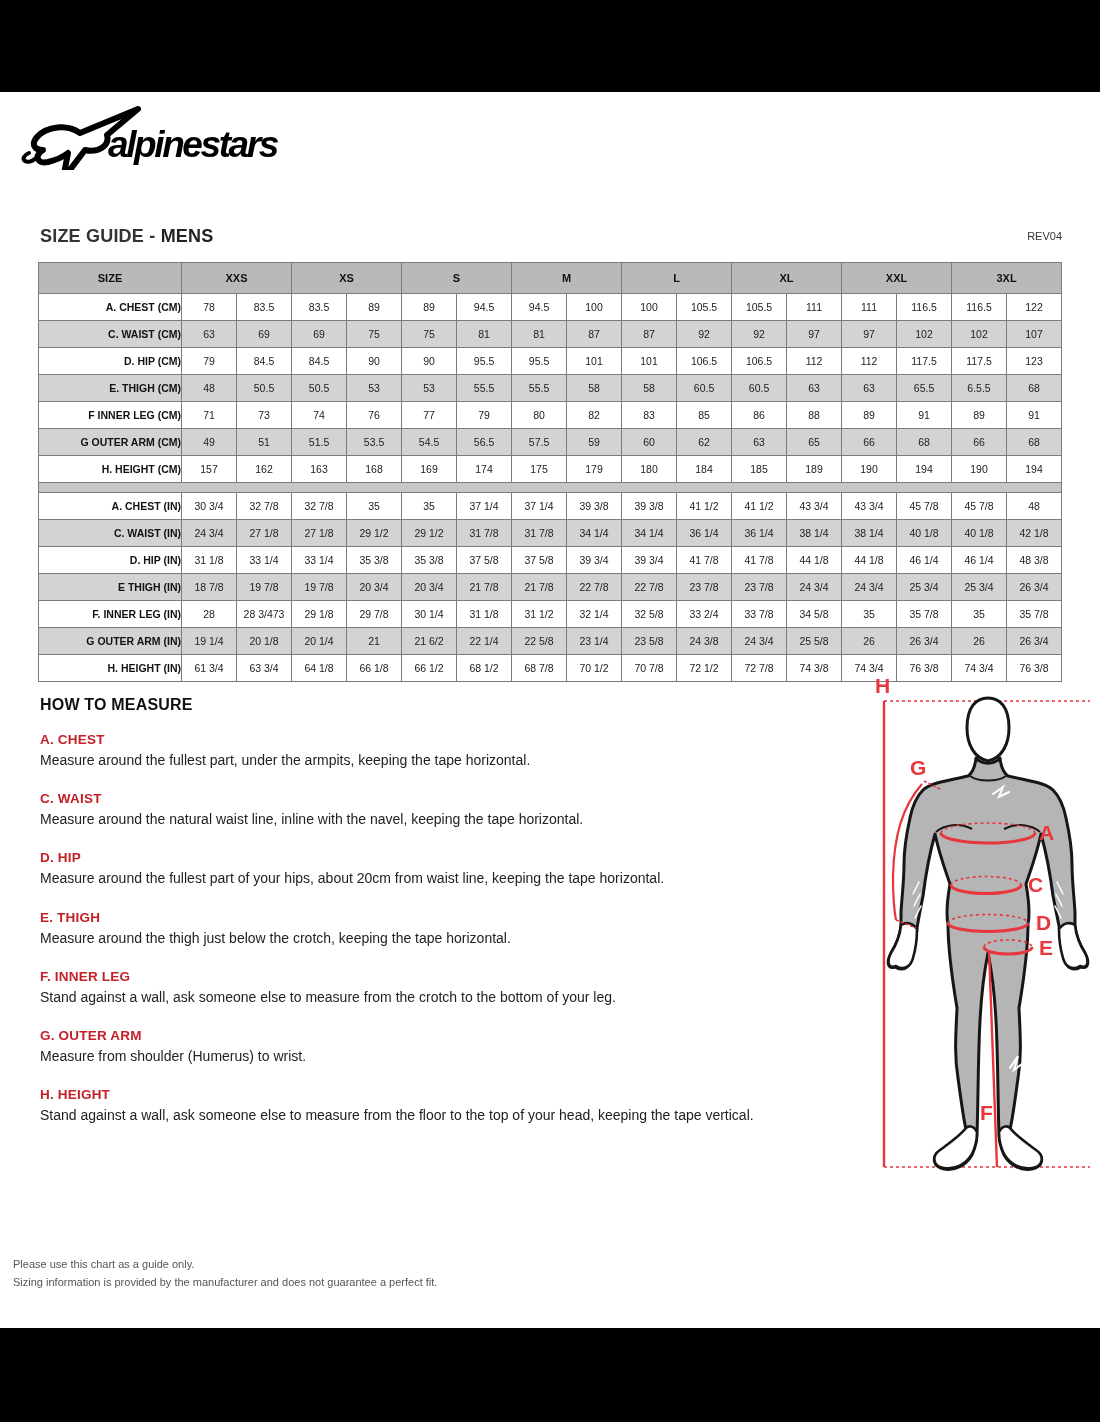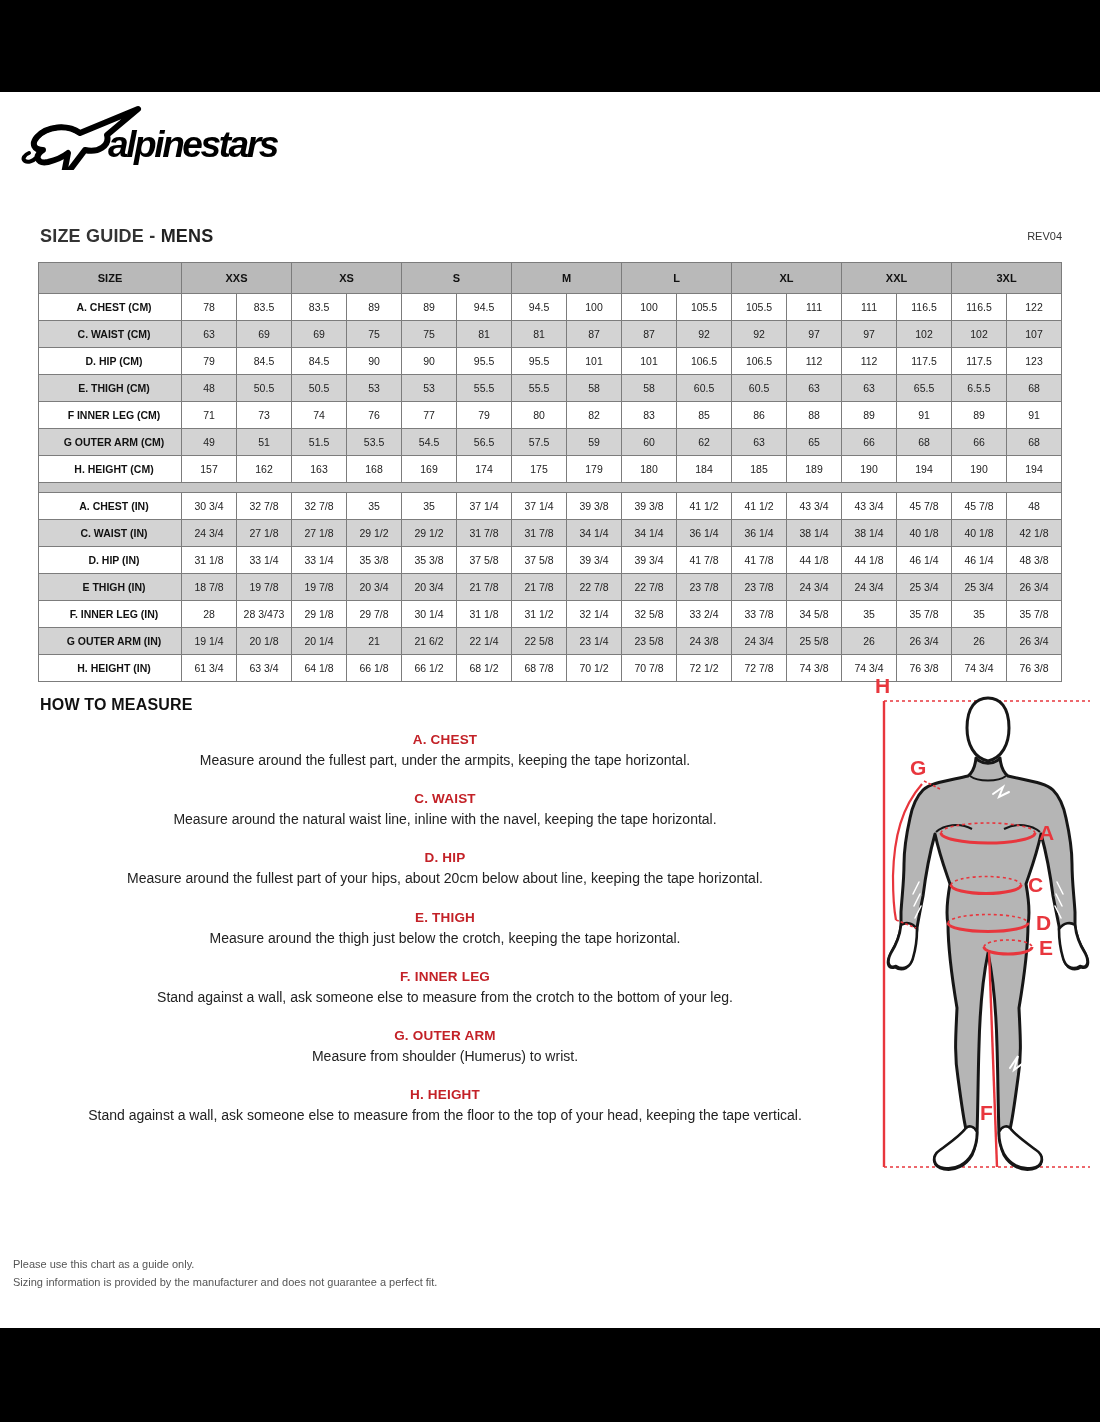--- a/index.html
+++ b/index.html
@@ -14,27 +14,27 @@
   .title-row{position:absolute;left:40px;top:226px;width:1022px;height:22px;}
   .page-title{font-size:18px;letter-spacing:.2px;color:#333;font-weight:600;}
   .page-title b{font-weight:800;color:#222;}
   .rev{position:absolute;right:0;top:4px;font-size:11px;color:#333;}
 
   table.size-table{position:absolute;left:38px;top:262px;width:1024px;border-collapse:collapse;
         table-layout:fixed;font-size:10.5px;color:#222;}
   table.size-table th,table.size-table td{border:1px solid #7c7c7c;text-align:center;
         height:26px;padding:0;overflow:hidden;white-space:nowrap;}
   table.size-table thead th{background:var(--table_header_bg);font-size:11px;font-weight:bold;height:30px;color:#111;margin-top:16px;}
-  table.size-table td.lbl{text-align:center;padding-left:8px;font-weight:bold;font-size:10.5px;color:#111;}
+  table.size-table td.lbl{text-align:right;padding-left:8px;font-weight:bold;font-size:10.5px;color:#111;}
   table.size-table tr.alt td{background:var(--table_alt_bg);}
   table.size-table tr.sep td{height:9px;background:#c7c7c7;border-left:1px solid #7c7c7c;border-right:1px solid #7c7c7c;}
 
   .how-to{position:absolute;left:40px;top:696px;width:810px;}
   .how-to h2{font-size:16px;font-weight:700;color:#111;margin:0 0 18px 0;letter-spacing:.2px;}
-  .msection{margin-bottom:22px;text-align:center;}
+  .msection{margin-bottom:22px;}
   .msection .mhead{color:var(--accent_red);font-weight:800;font-size:13.5px;margin-bottom:4px;letter-spacing:.2px;}
   .msection .mtext{font-size:14px;color:#222;line-height:1.3;}
 
   .diagram{position:absolute;left:860px;top:676px;width:236px;height:510px;}
 
   .footnote{position:absolute;left:13px;top:1256px;font-size:11px;color:#555;line-height:1.6;}
 </style>
 </head>
 <body>
 
@@ -370,21 +370,21 @@
       <div class="mtext">Measure around the fullest part, under the armpits, keeping the tape horizontal.</div>
     </div>
 
     <div class="msection">
       <div class="mhead">C. WAIST</div>
       <div class="mtext">Measure around the natural waist line, inline with the navel, keeping the tape horizontal.</div>
     </div>
 
     <div class="msection">
       <div class="mhead">D. HIP</div>
-      <div class="mtext">Measure around the fullest part of your hips, about 20cm below about line, keeping the tape horizontal.</div>
+      <div class="mtext">Measure around the fullest part of your hips, about 20cm from waist line, keeping the tape horizontal.</div>
     </div>
 
     <div class="msection">
       <div class="mhead">E. THIGH</div>
       <div class="mtext">Measure around the thigh just below the crotch, keeping the tape horizontal.</div>
     </div>
 
     <div class="msection">
       <div class="mhead">F. INNER LEG</div>
       <div class="mtext">Stand against a wall, ask someone else to measure from the crotch to the bottom of your leg.</div>

